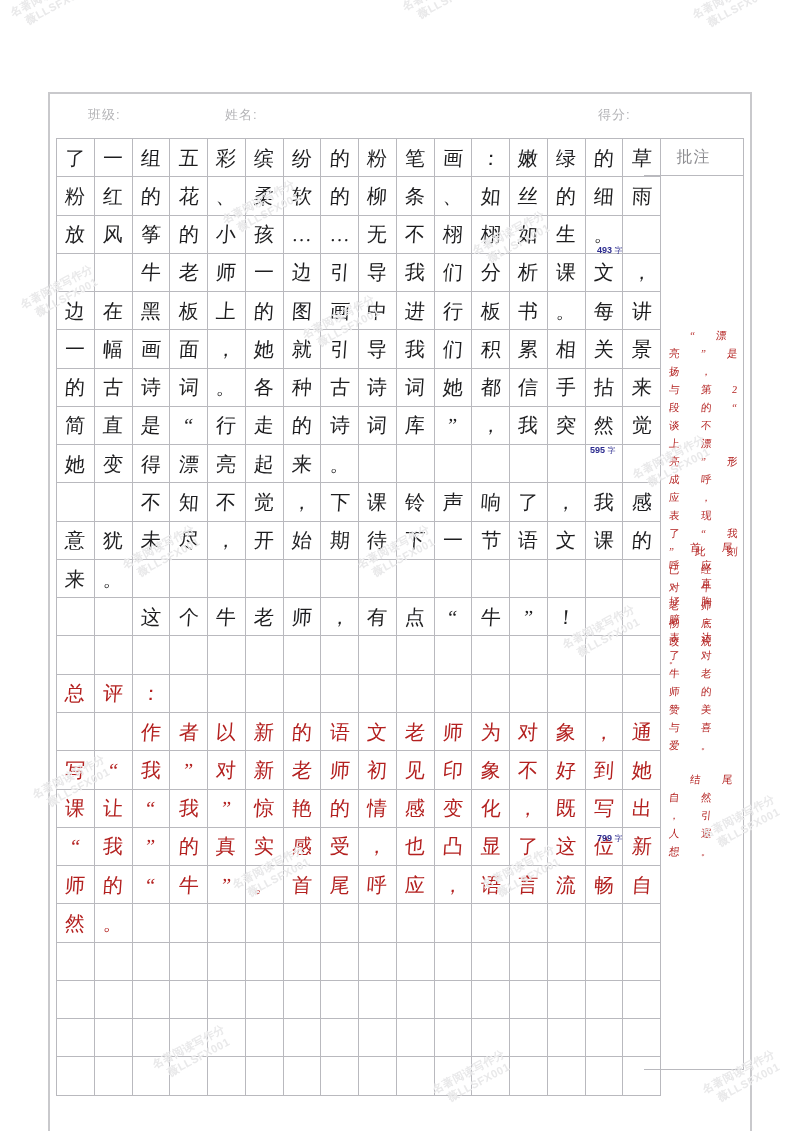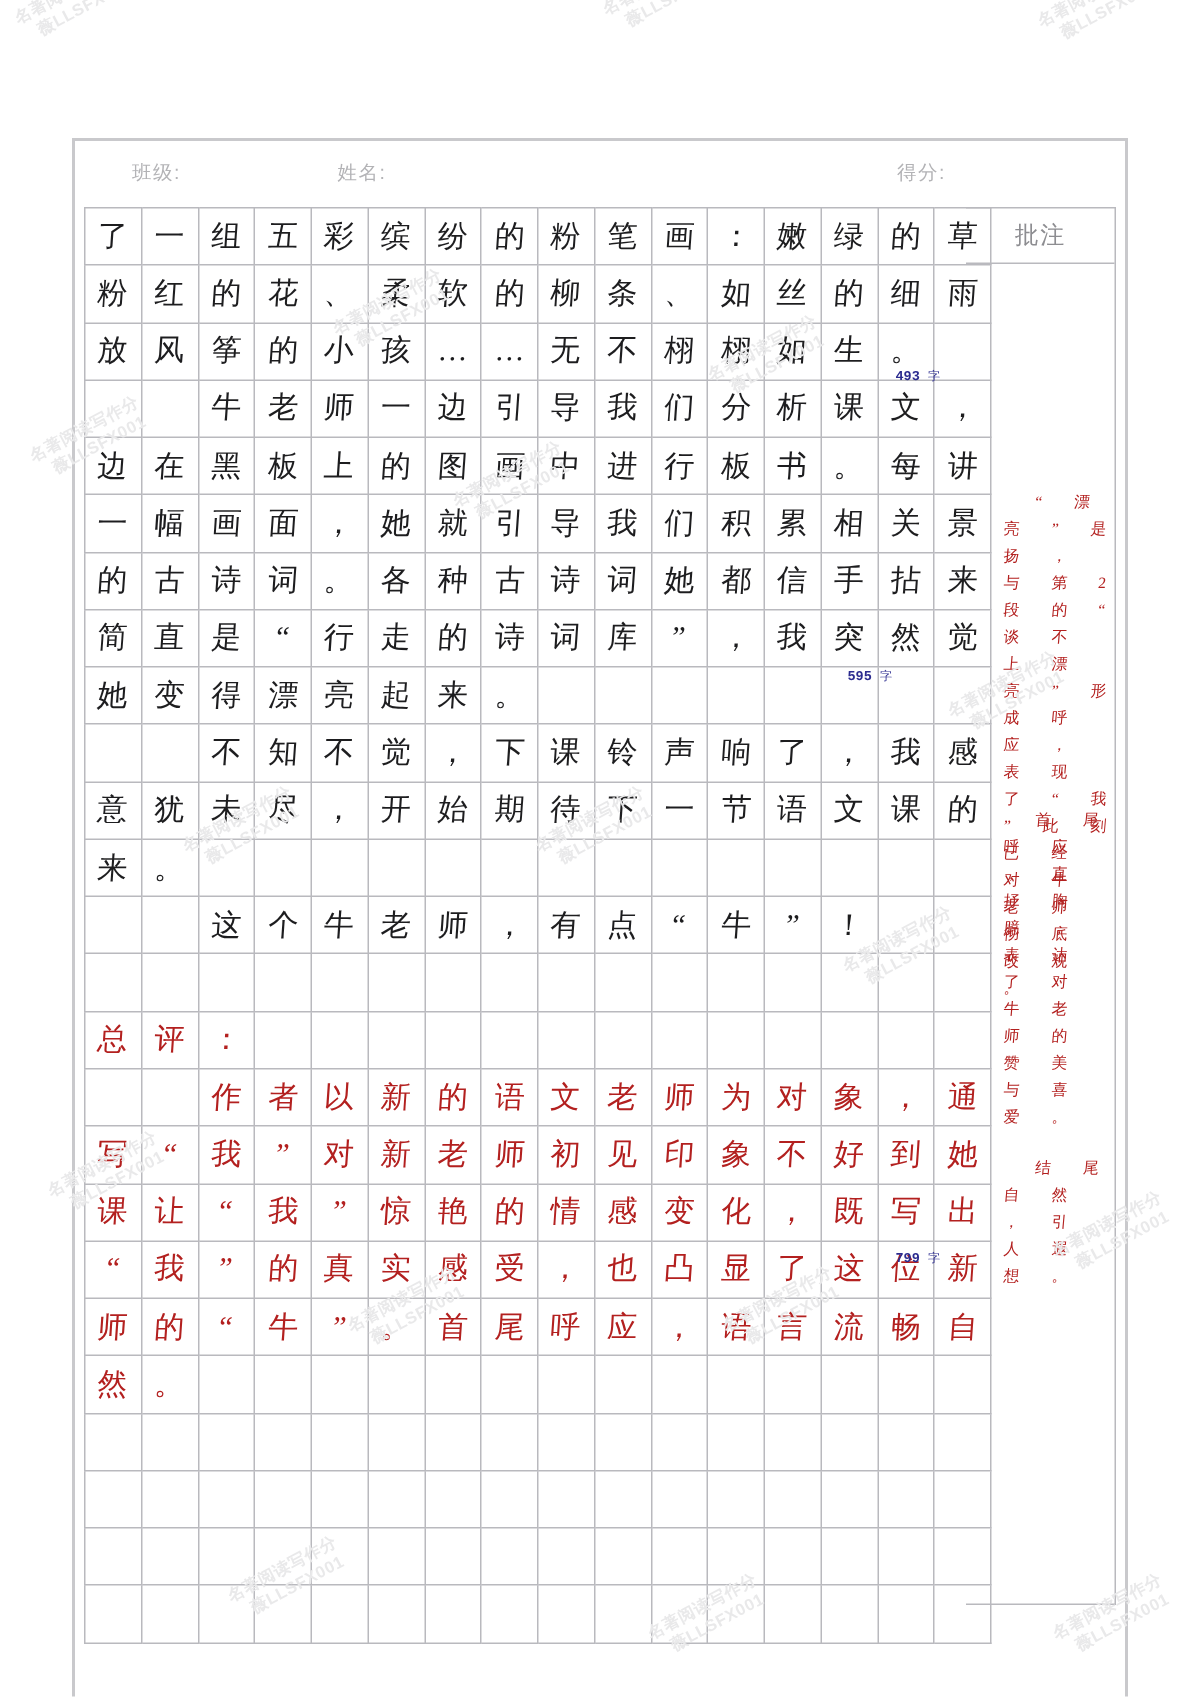--- a/index.html
+++ b/index.html
@@ -144,27 +144,27 @@
   #annot-note-1 { top: 188px; }
   #annot-note-2 { top: 400px; }
   #annot-note-3 { top: 632px; }
 
   
   .wordcount {
     position: absolute;
     color: #2b2b8f;
     font-size: 9px;
     font-weight: bold;
-    font-family: Liberation Mono, monospace;
+    font-family: Liberation Sans, sans-serif;
     white-space: nowrap;
     z-index: 4;
   }
   .wordcount .unit { font-weight: normal; font-size: 8px; }
   #wordcount-493 { left: 541px; top: 107px; }
-  #wordcount-595 { left: 509px; top: 307px; }
+  #wordcount-595 { left: 534px; top: 307px; }
   #wordcount-799 { left: 541px; top: 695px; }
 </style>
 </head>
 <body>
 
 <div id="watermark-layer">
     <div class="wm" style="left: 8px; top: 8px;">
       <b>名著阅读写作分</b>
       <b style="margin-left: 10px;">薇LLSFX001</b>
     </div>

